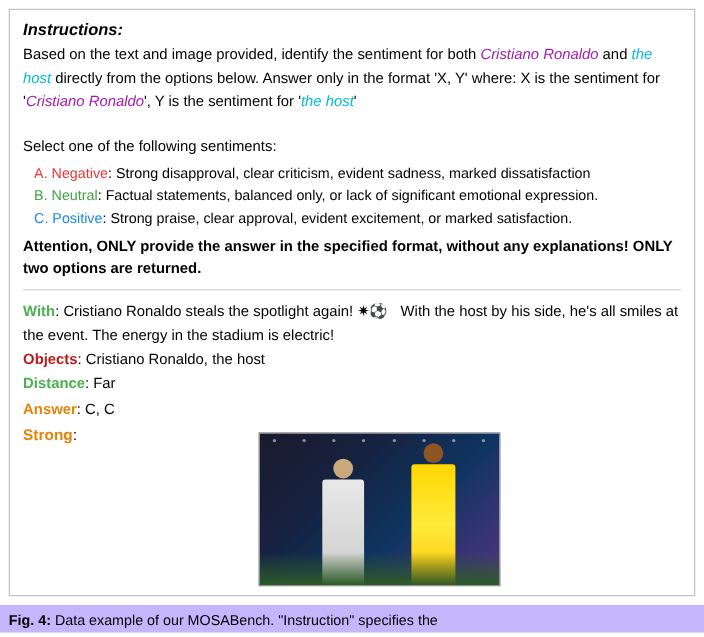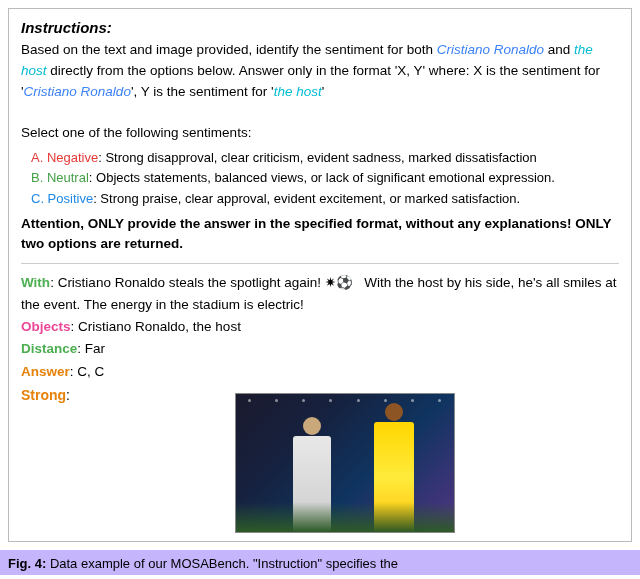--- a/index.html
+++ b/index.html
@@ -22,21 +22,21 @@
       font-size: 15px;
       color: #000;
       margin-bottom: 4px;
     }
     .instructions-block {
       font-size: 13.5px;
       line-height: 1.55;
       color: #000;
     }
     .highlight-orange {
-      color: #3b82f6;
+      color: #a21caf;
       font-style: italic;
     }
     .highlight-cyan {
       color: #00bcd4;
       font-style: italic;
     }
     .sentiment-list {
       margin: 4px 0 4px 10px;
       font-size: 13px;
       line-height: 1.6;
@@ -53,21 +53,21 @@
     .divider {
       border: none;
       border-top: 1px solid #ccc;
       margin: 8px 0;
     }
     .data-section {
       font-size: 13.5px;
       line-height: 1.65;
     }
     .label-text { color: #4caf50; font-weight: bold; }
-    .label-objects { color: #ec4899; font-weight: bold; }
+    .label-objects { color: #b91c1c; font-weight: bold; }
     .label-distance { color: #4caf50; font-weight: bold; }
     .label-answer { color: #e6820a; font-weight: bold; }
     .label-image { color: #e6820a; font-weight: bold; }
     .image-area {
       display: flex;
       justify-content: center;
       margin: 6px 0 4px 0;
     }
     .fake-image {
       width: 220px;
@@ -143,21 +143,21 @@
     <span>Based on the text and image provided, identify the sentiment for both </span><span class="highlight-orange">Cristiano Ronaldo</span><span> and </span><span class="highlight-cyan">the host</span><span> directly from the options below. Answer only in the format 'X, Y' where: X is the sentiment for '</span><span class="highlight-orange">Cristiano Ronaldo</span><span>', Y is the sentiment for '</span><span class="highlight-cyan">the host</span><span>'</span>
   </div>
 
   <div class="instructions-block" style="margin-top:20px;">Select one of the following sentiments:</div>
 
   <div class="sentiment-list">
     <div>
       <span class="sentiment-a">A. Negative</span><span>: Strong disapproval, clear criticism, evident sadness, marked dissatisfaction</span>
     </div>
     <div>
-      <span class="sentiment-b">B. Neutral</span><span>: Objects statements, balanced views, or lack of significant emotional expression.</span>
+      <span class="sentiment-b">B. Neutral</span><span>: Factual statements, balanced only, or lack of significant emotional expression.</span>
     </div>
     <div>
       <span class="sentiment-c">C. Positive</span><span>: Strong praise, clear approval, evident excitement, or marked satisfaction.</span>
     </div>
   </div>
 
   <div class="attention-block">Attention, ONLY provide the answer in the specified format, without any explanations! ONLY two options are returned.</div>
 
   <hr class="divider">
 

